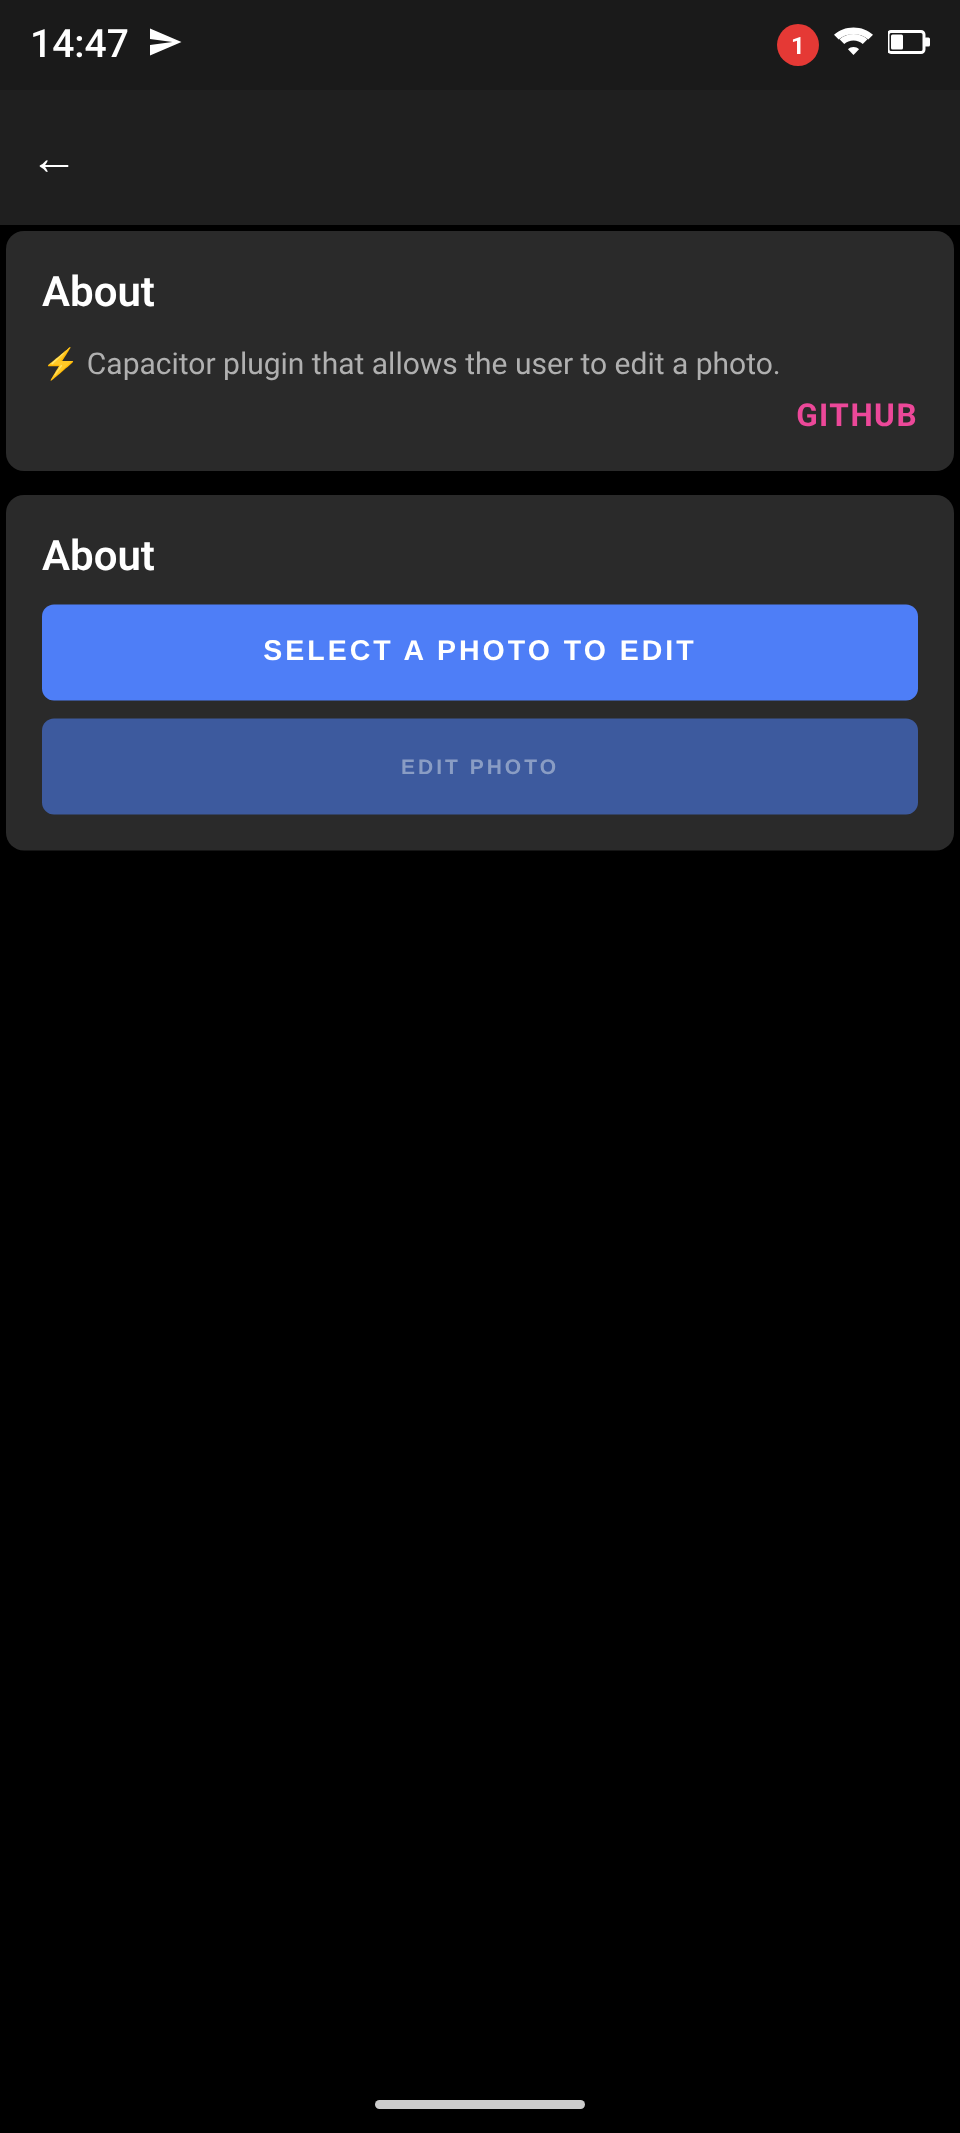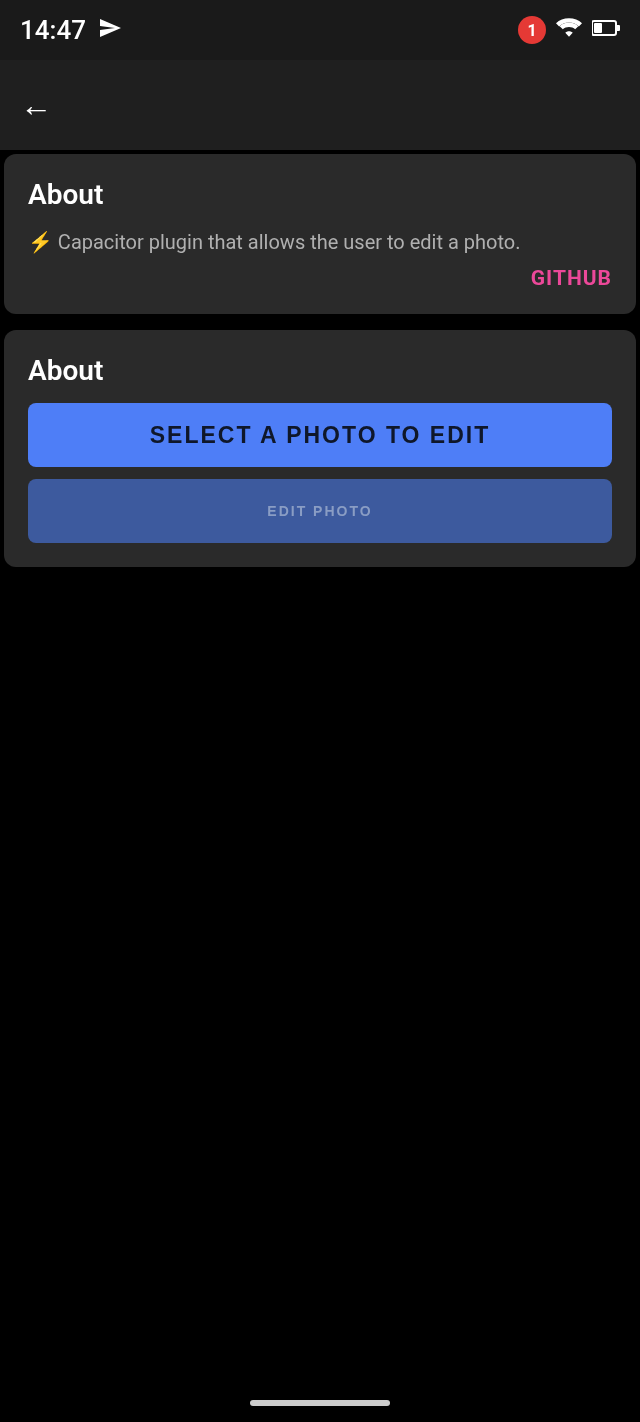--- a/index.html
+++ b/index.html
@@ -141,22 +141,22 @@
       gap: 12px;
       margin-top: 8px;
     }
 
     .btn-primary {
       width: 100%;
       height: 64px;
       background-color: #4e7ef7;
       border: none;
       border-radius: 8px;
-      color: #0f172a;
-      font-size: 23px;
+      color: #ffffff;
+      font-size: 19px;
       font-weight: 700;
       letter-spacing: 2px;
       text-transform: uppercase;
       cursor: pointer;
       display: flex;
       align-items: center;
       justify-content: center;
     }
 
     .btn-secondary {

